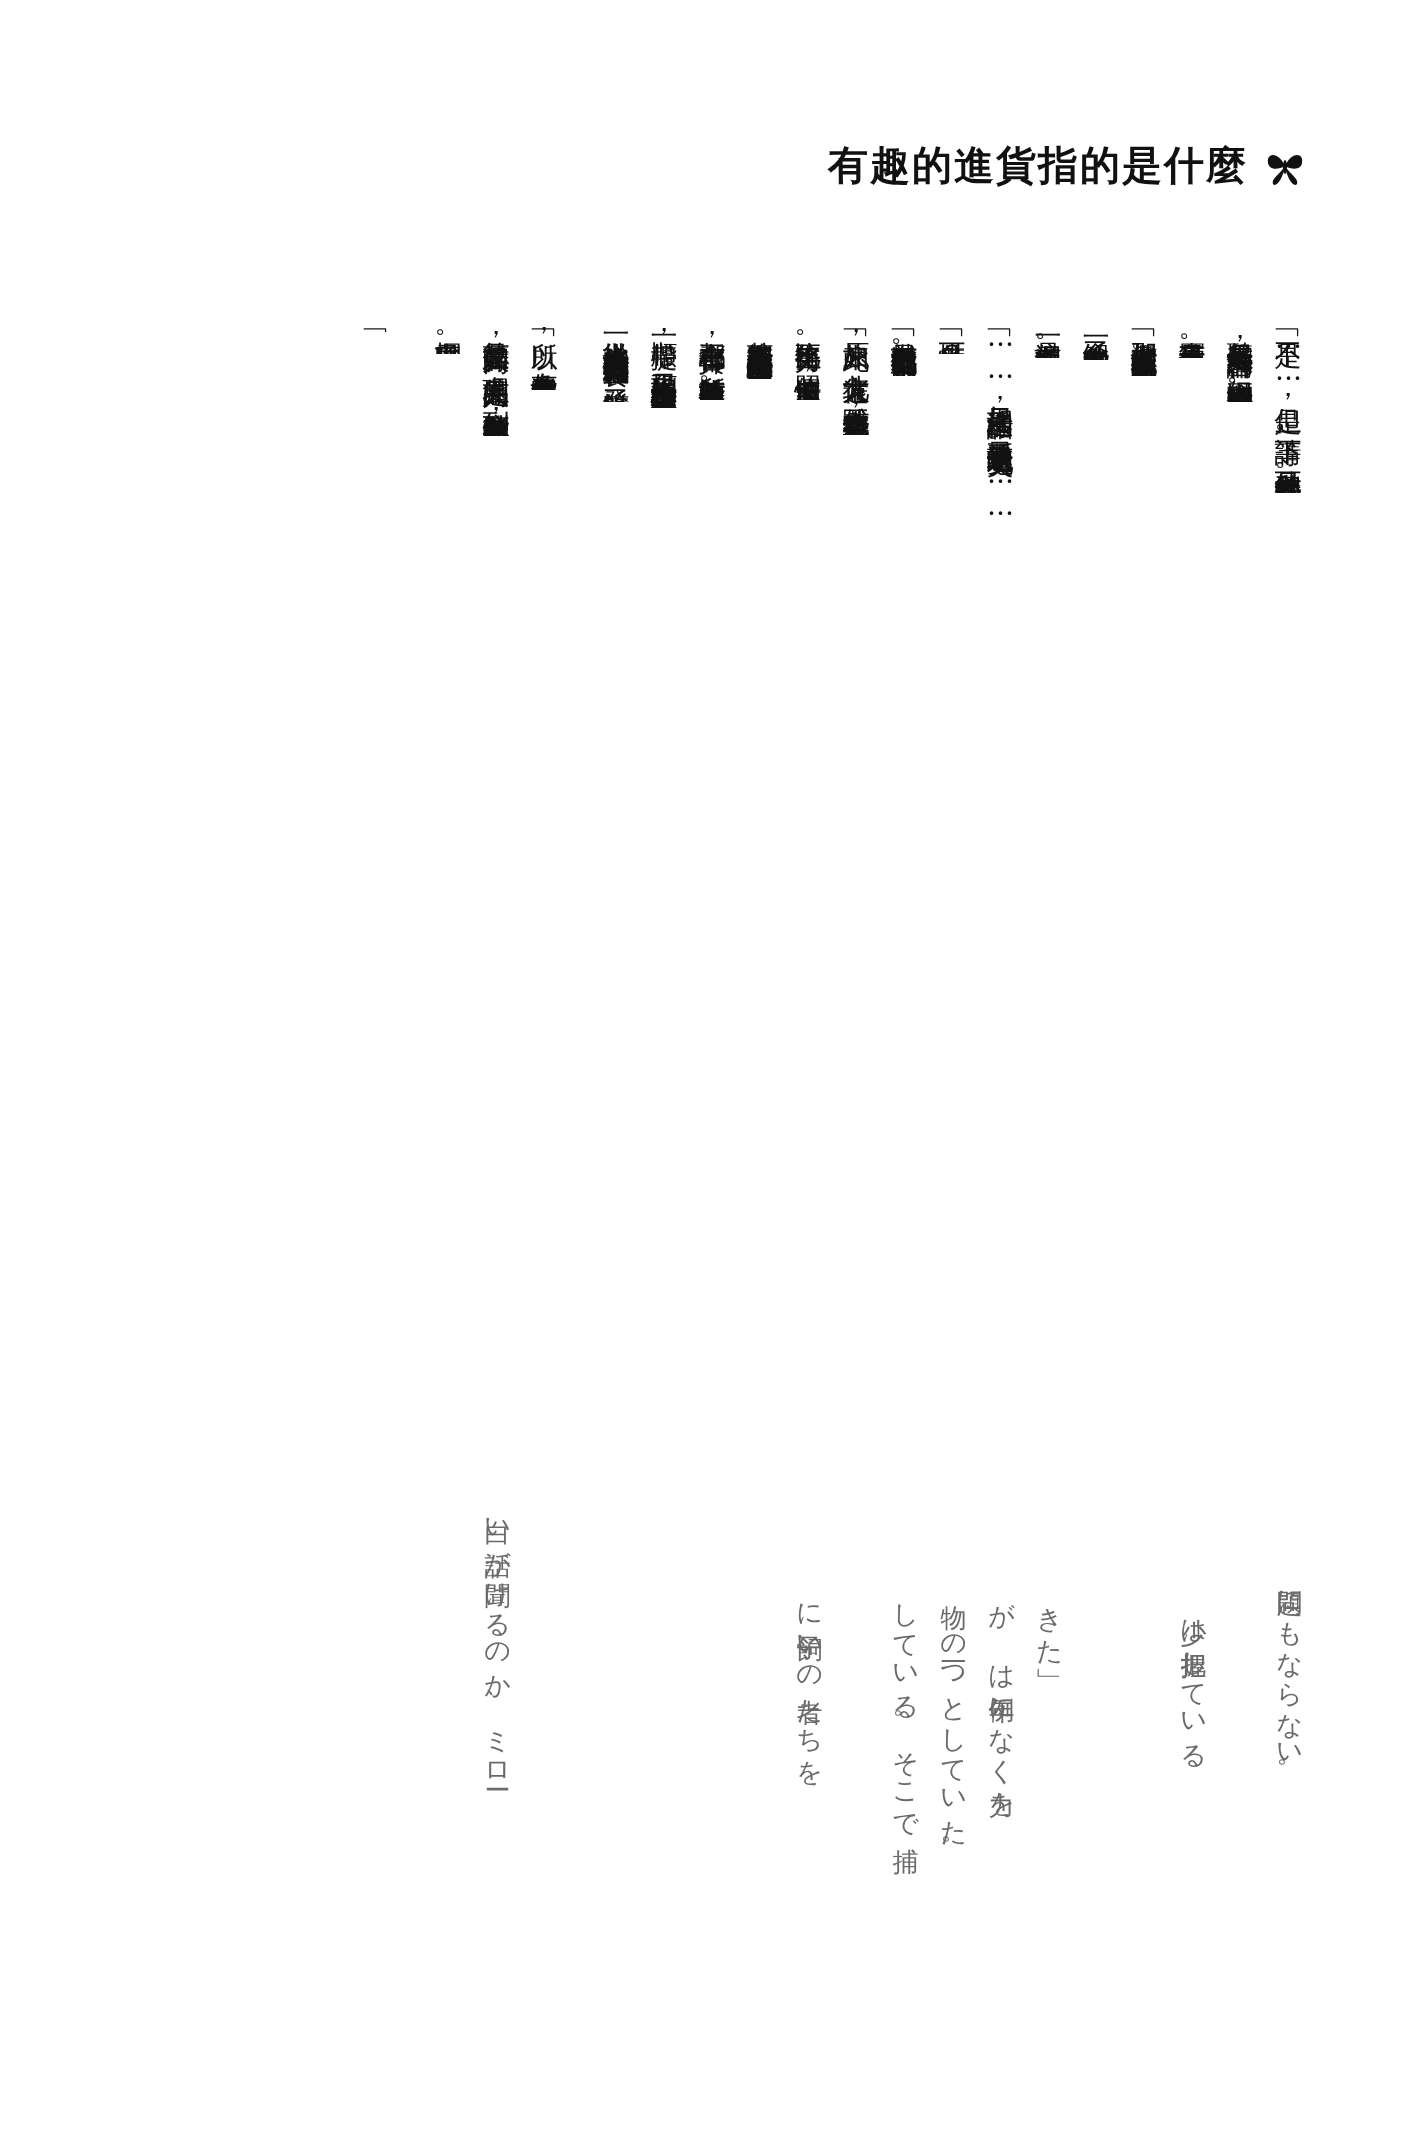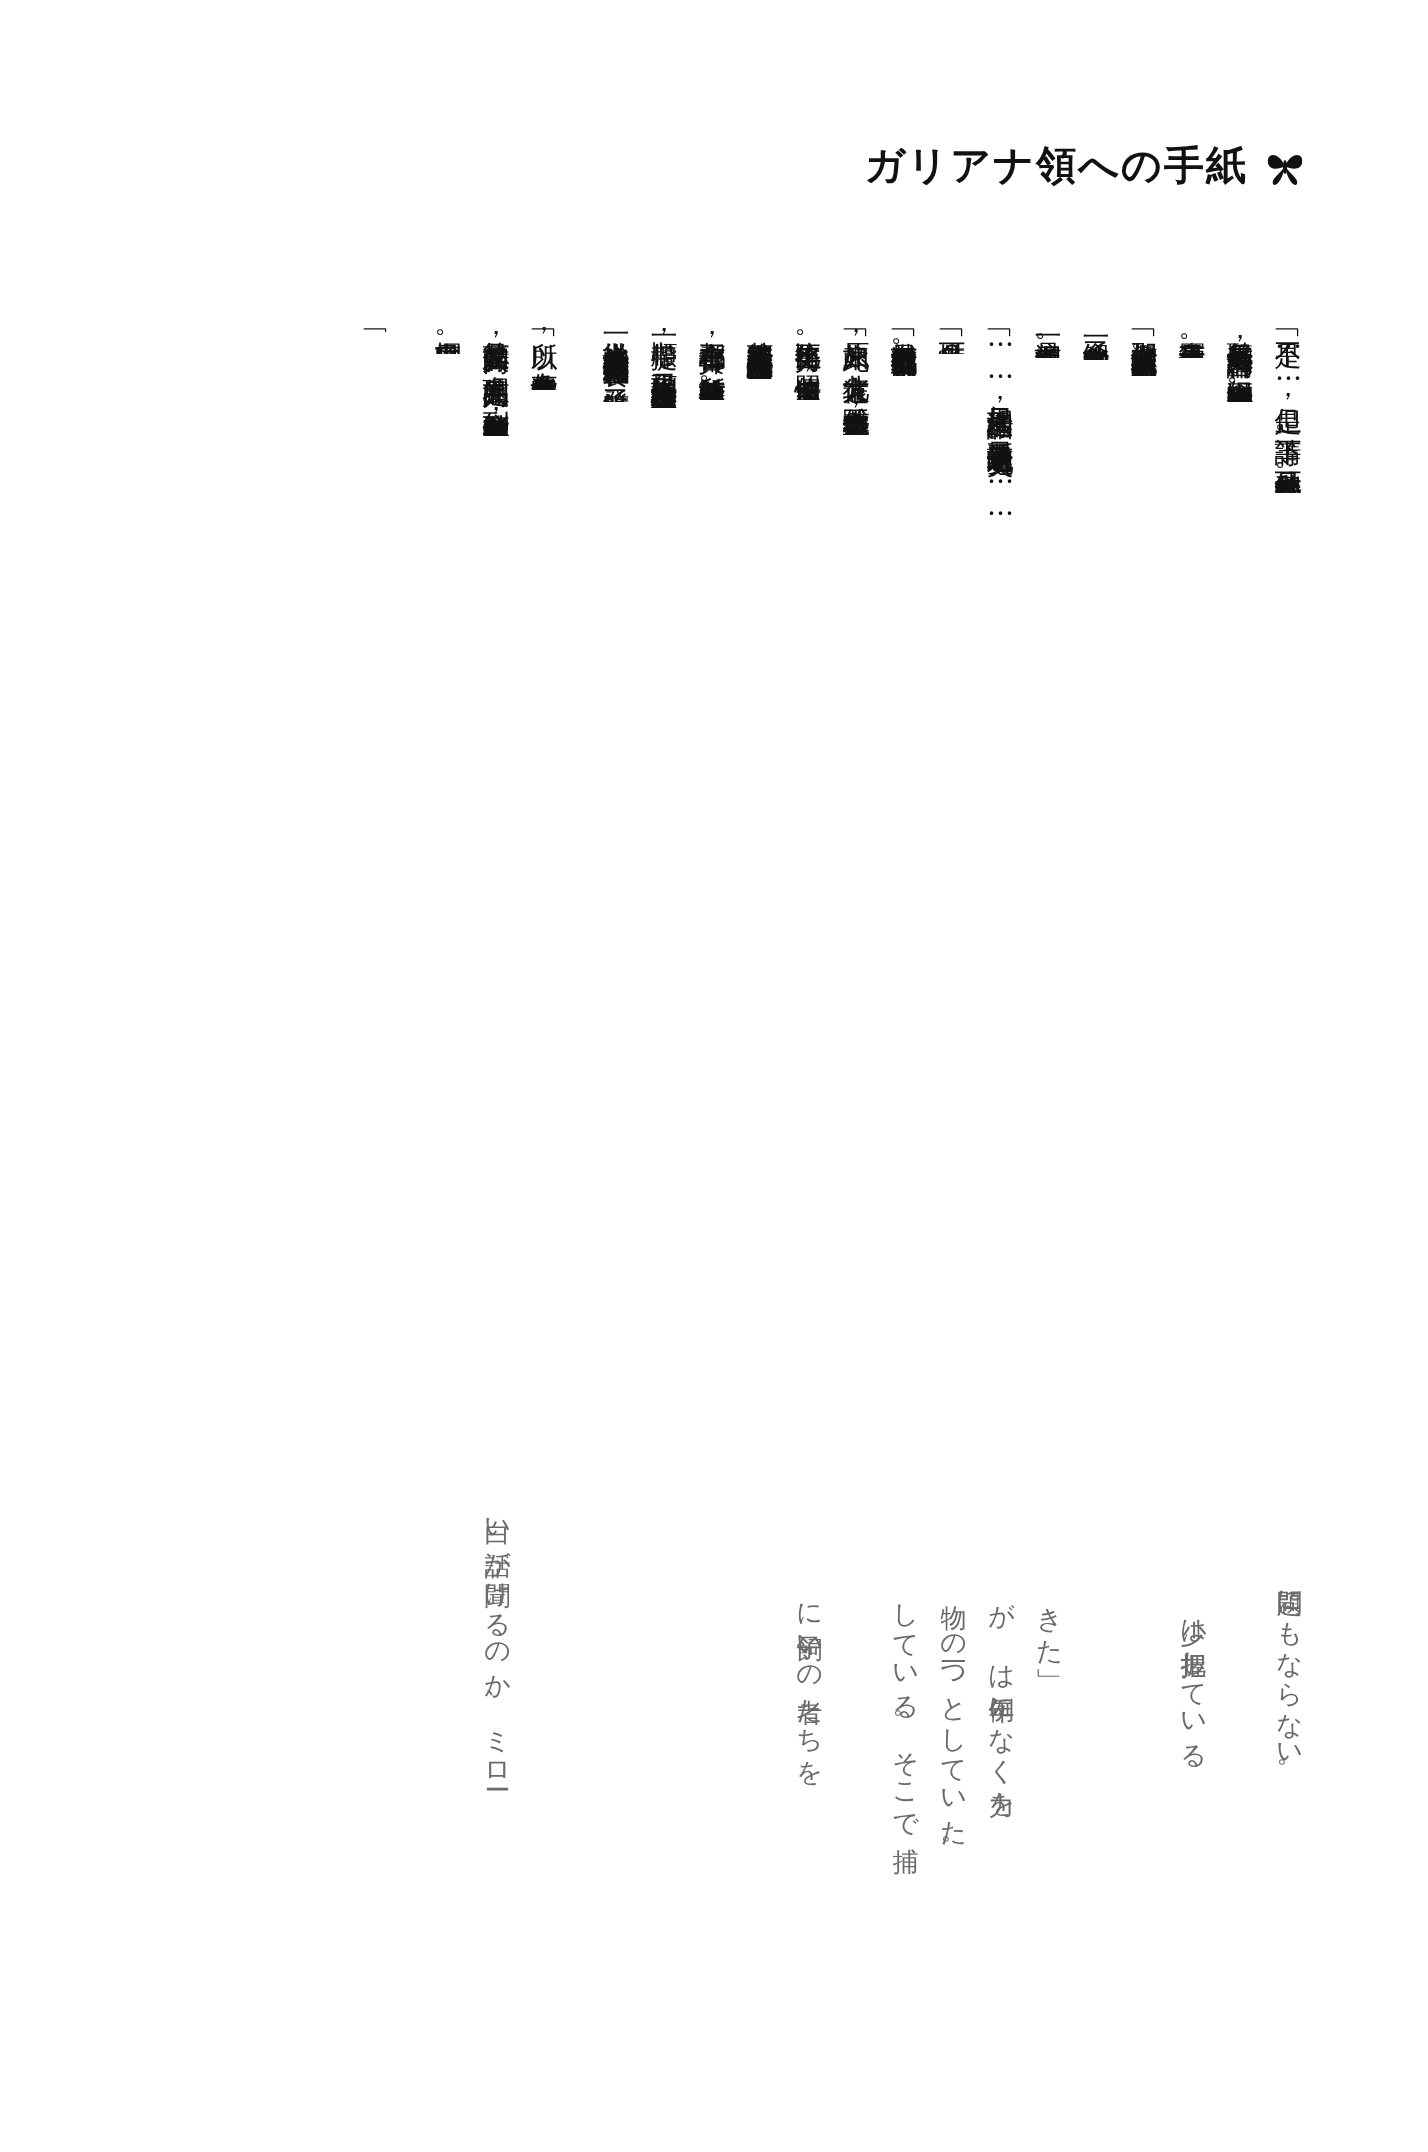--- a/index.html
+++ b/index.html
@@ -72,21 +72,21 @@
   }
   .clip-main {
     max-height: 1160px;
     overflow: hidden;
   }
 </style>
 </head>
 <body>
 
 <div class="page-header">
-  <div class="title">ガリアナ領への手紙</div>
+  <div class="title">有趣的進貨指的是什麼</div>
   <div class="header-mark">
     <svg viewBox="0 0 46 46" width="46" height="46" aria-hidden="true">
       <g fill="#111111">
         <path d="M23 23 C16 8, 4 10, 6 20 C7 27, 16 27, 23 23 Z"></path>
         <path d="M23 23 C30 8, 42 10, 40 20 C39 27, 30 27, 23 23 Z"></path>
         <path d="M23 23 C17 32, 9 36, 11 41 C14 45, 21 36, 23 23 Z"></path>
         <path d="M23 23 C29 32, 37 36, 35 41 C32 45, 25 36, 23 23 Z"></path>
         <ellipse cx="23" cy="24" rx="2" ry="7"></ellipse>
       </g>
     </svg>

